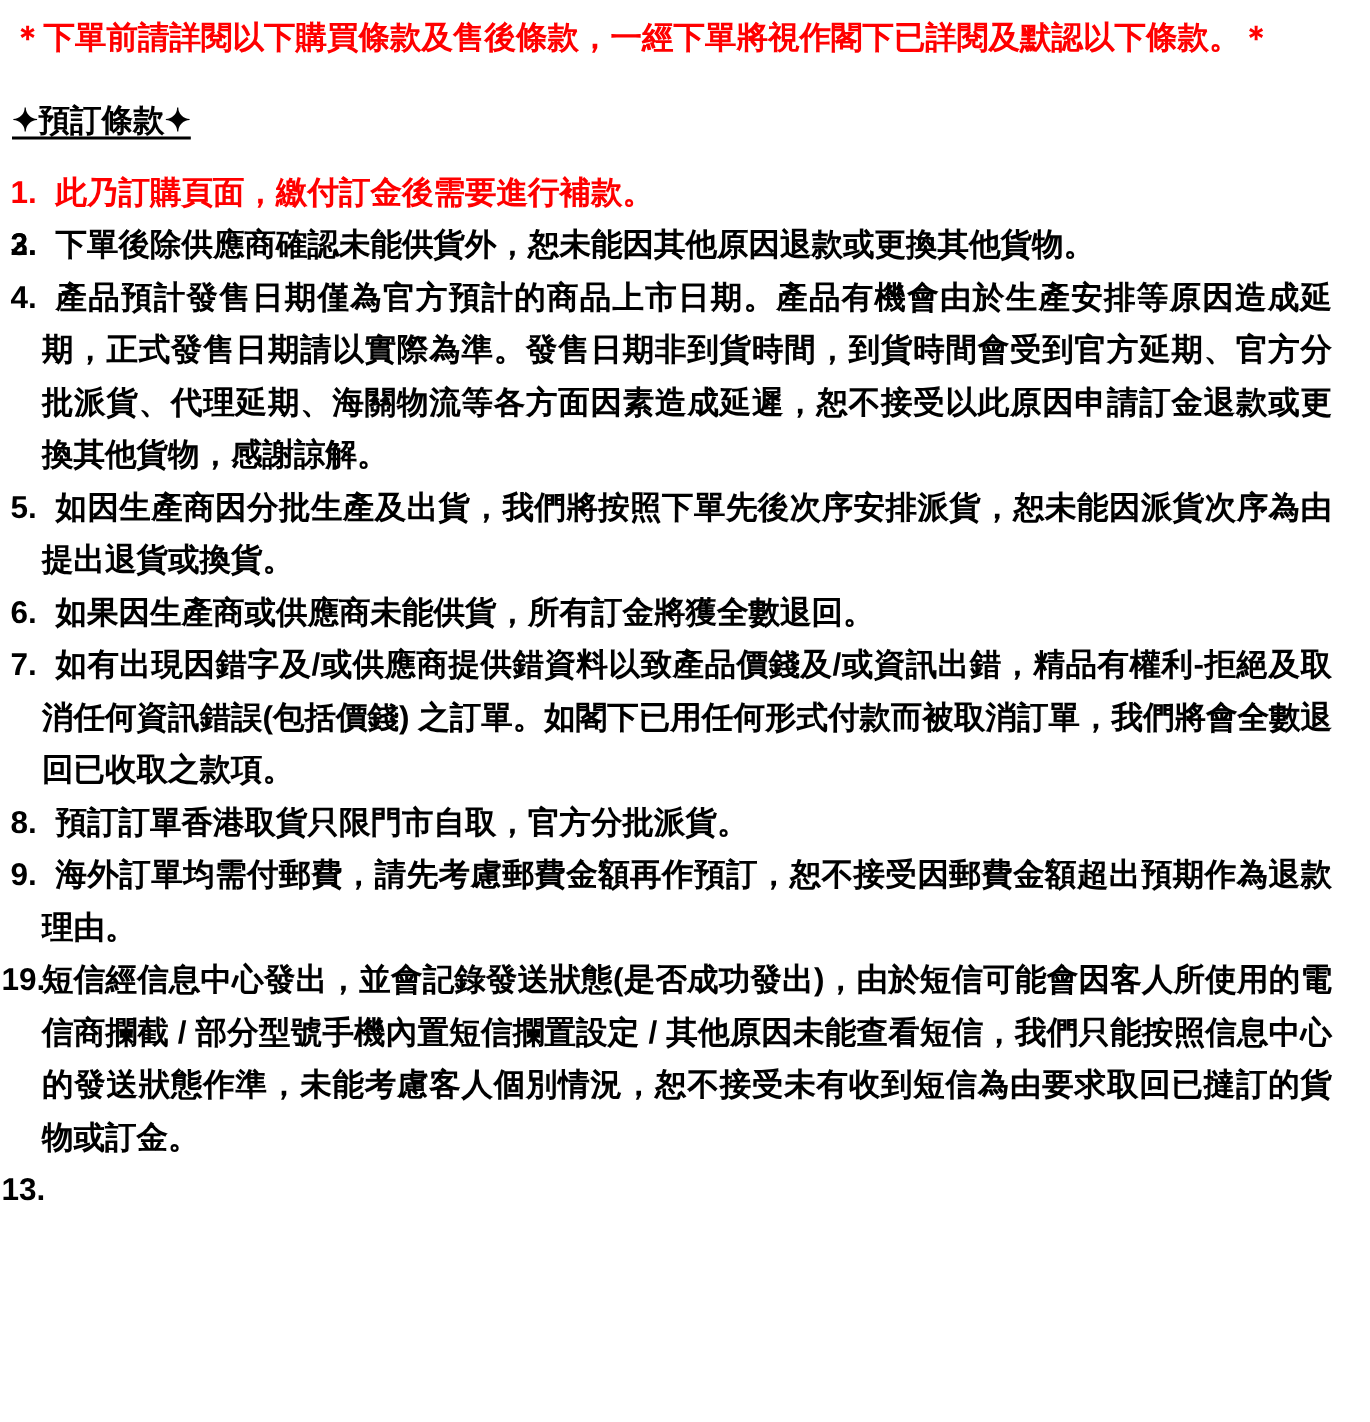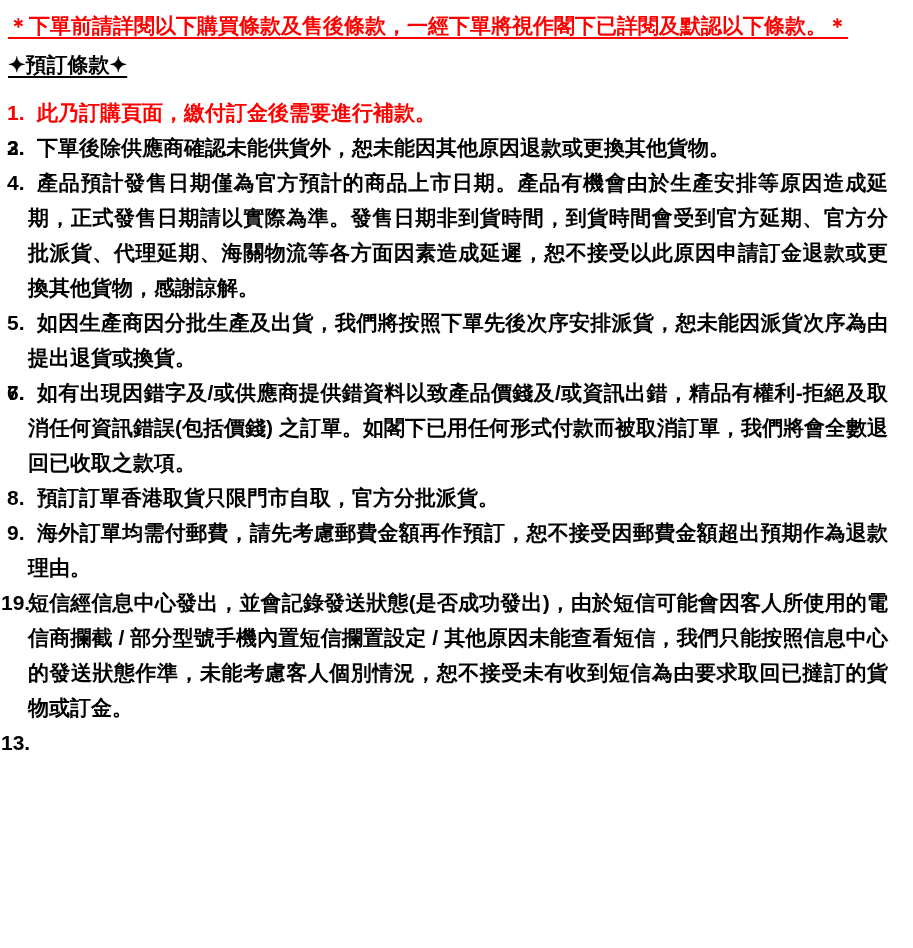--- a/index.html
+++ b/index.html
@@ -19,24 +19,23 @@
     color: var(--text);
     font-family: "Liberation Sans", sans-serif;
     font-weight: 700;
     font-size: 21px;
     -webkit-font-smoothing: antialiased;
   }
   .doc {
     padding: 0 0 14px 0;
   }
   .notice-title {
-    margin: 8px 12px 0 8px;
+    margin: 8px 12px 16px 8px;
     line-height: 35px;
     color: var(--red);
-    text-decoration: underline;
     text-underline-offset: 4px;
   }
   .section-heading {
     display: inline-block;
     margin: 4px 0 0 8px;
     line-height: 35px;
     color: var(--text);
     text-decoration: underline;
     text-underline-offset: 4px;
   }
@@ -99,20 +98,21 @@
       <span class="txt">產品預計發售日期僅為官方預計的商品上市日期。產品有機會由於生產安排等原因造成延期，正式發售日期請以實際為準。發售日期非到貨時間，到貨時間會受到官方延期、官方分批派貨、代理延期、海關物流等各方面因素造成延遲，恕不接受以此原因申請訂金退款或更換其他貨物，感謝諒解。</span>
     </li>
 
     <li class="term d1">
       <span class="num">5.</span>
       <span class="txt">如因生產商因分批生產及出貨，我們將按照下單先後次序安排派貨，恕未能因派貨次序為由提出退貨或換貨。</span>
     </li>
 
     <li class="term d1">
       <span class="num">6.</span>
+      <span class="txt">如果因生產商或供應商未能供貨，所有訂金將獲全數退回。</span>
     </li>
 
     <li class="term d1">
       <span class="num">7.</span>
       <span class="txt">如有出現因錯字及/或供應商提供錯資料以致產品價錢及/或資訊出錯，精品有權利-拒絕及取消任何資訊錯誤(包括價錢) 之訂單。如閣下已用任何形式付款而被取消訂單，我們將會全數退回已收取之款項。</span>
     </li>
 
     <li class="term d1">
       <span class="num">8.</span>
       <span class="txt">預訂訂單香港取貨只限門市自取，官方分批派貨。</span>

